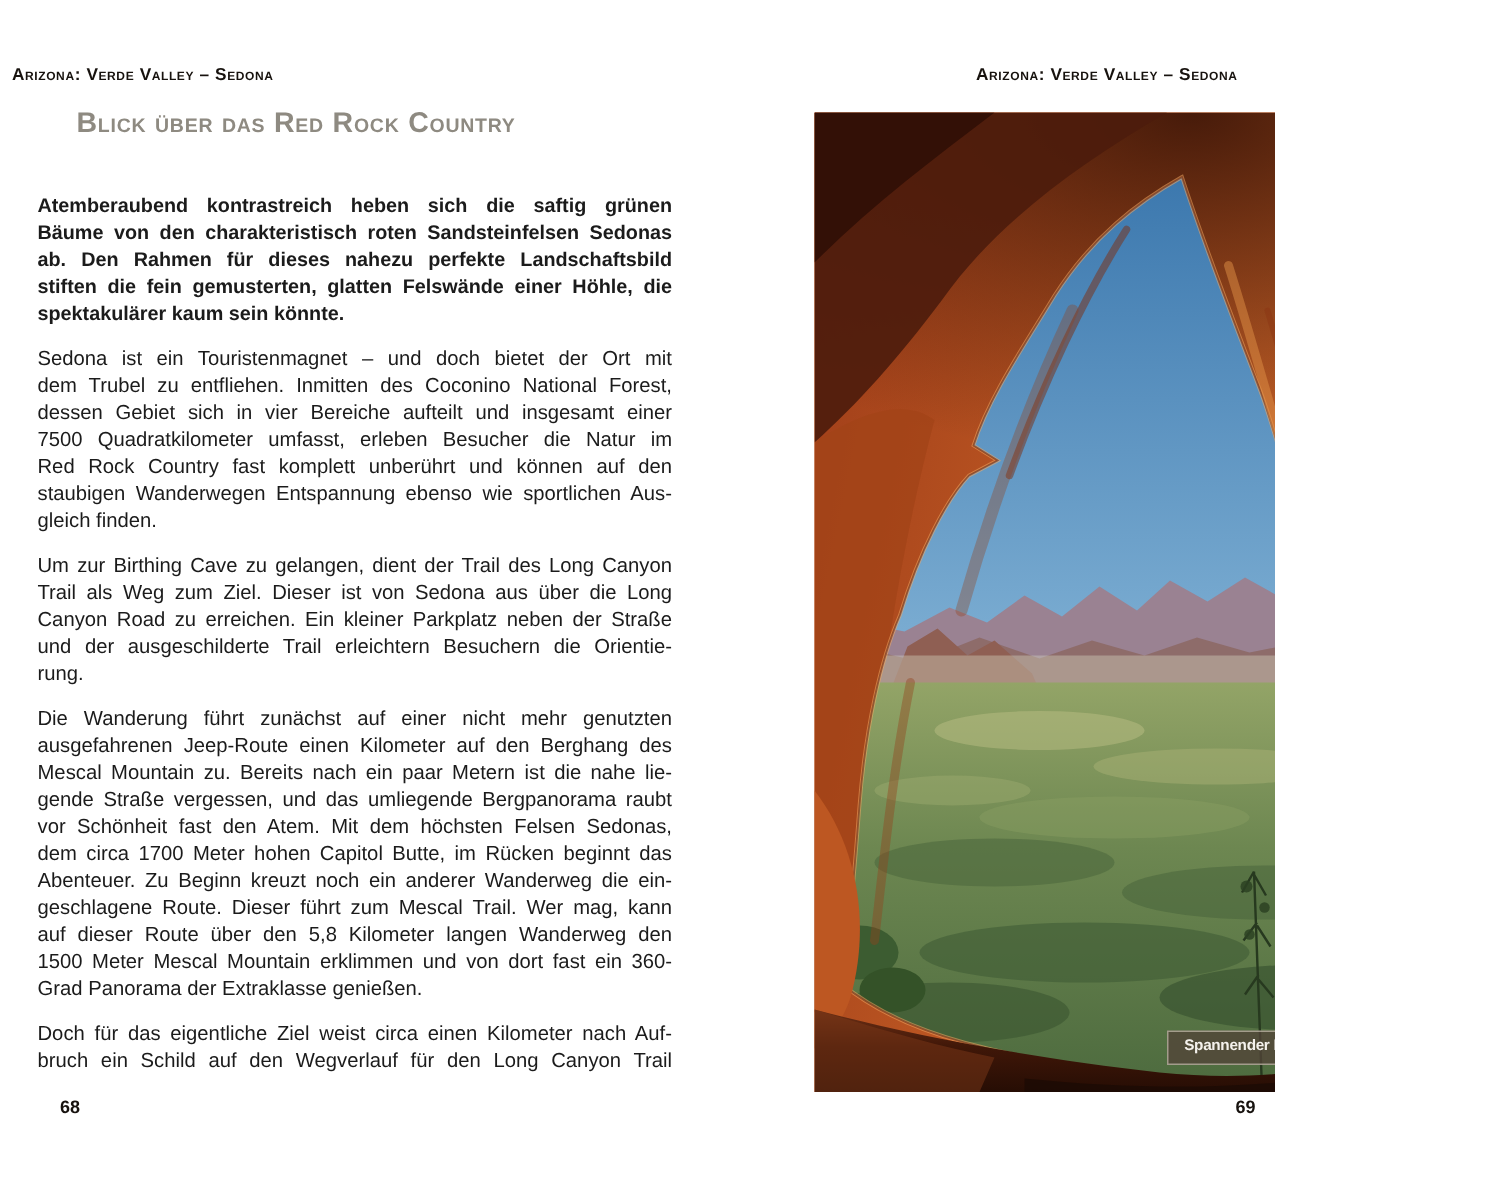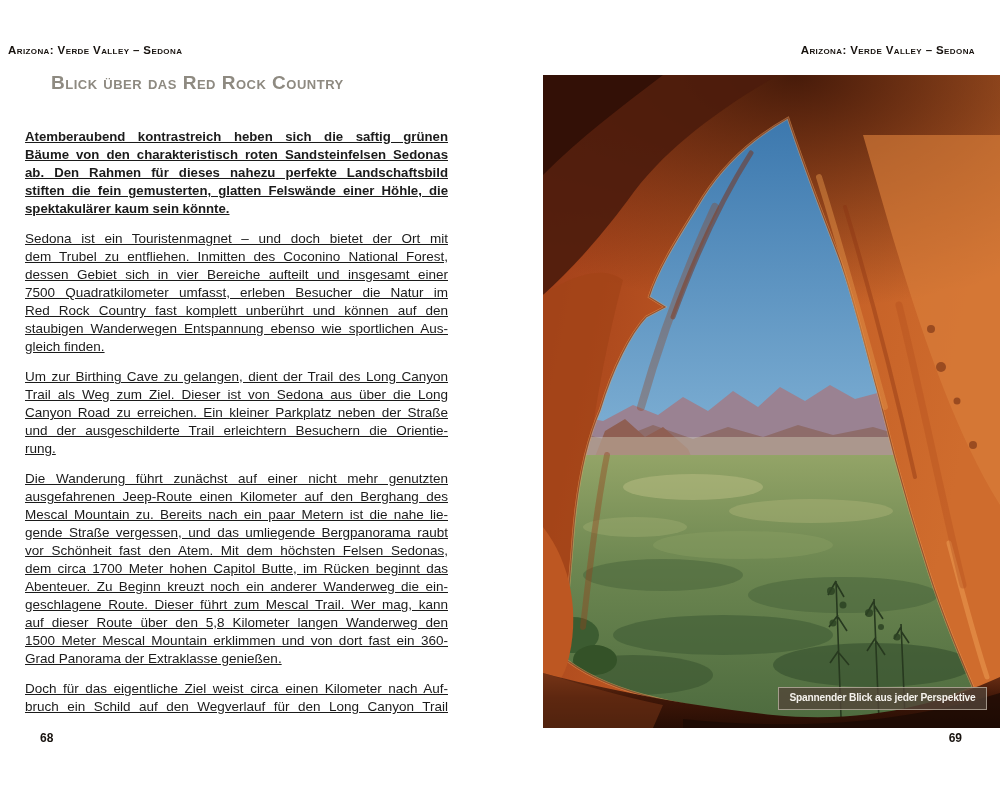--- a/index.html
+++ b/index.html
@@ -1,17 +1,17 @@
 <!DOCTYPE html>
 <html><head>
 <meta charset="utf-8">
 <style>
   html,body { margin:0; padding:0; background:#ffffff; }
   .spread {
-    position:relative; width:1000px; height:800px; background:#ffffff;
+    position:relative; width:850px; height:800px; background:#ffffff;
     overflow:hidden; font-family:"Liberation Sans","DejaVu Sans",sans-serif;
     color:#1b1b1b;
   }
   .running-header {
     position:absolute; top:44px; font-weight:bold; font-variant:small-caps;
     letter-spacing:.4px; font-size:11.5px; color:#17120e; white-space:nowrap;
   }
   .rh-left  { left:8px; }
   .rh-right { right:25px; text-align:right; }
 
@@ -20,30 +20,30 @@
     font-size:19px; line-height:21.5px; font-weight:bold; font-variant:small-caps;
     letter-spacing:.5px; color:#8e8a81; white-space:nowrap;
   }
   .t-num { display:inline-block; width:26px; }
   .t2 { padding-left:26px; }
 
   .article {
     position:absolute; left:25px; top:128px; width:423px;
     font-size:13.5px; line-height:18px; color:#1b1b1b;
   }
-  .para { margin:0 0 12px 0;text-decoration:underline; }
+  .para { margin:0 0 12px 0; }
   .para.bold-intro { font-weight:bold; font-size:13.2px; }
   .line { text-align:justify; text-align-last:justify; height:18px; overflow:hidden; }
   .line.last { text-align-last:left; }
 
   .pagenum {
     position:absolute; top:731px; font-weight:bold; font-size:12px; color:#17120e;
   }
   .pn-left  { left:8px;margin-left:32px; }
-  .pn-right { right:38px; }
+  .pn-right { right:13px; }
 
   .photo {
     position:absolute; left:543px; top:75px; width:457px; height:653px;
     background:#c05a24;
   }
   .photo svg { display:block; }
   .photo-caption {
     position:absolute; left:235px; top:612px; width:209px; height:23px;
     box-sizing:border-box; background:rgba(82,68,56,.78);
     border:1px solid rgba(232,222,207,.55);

